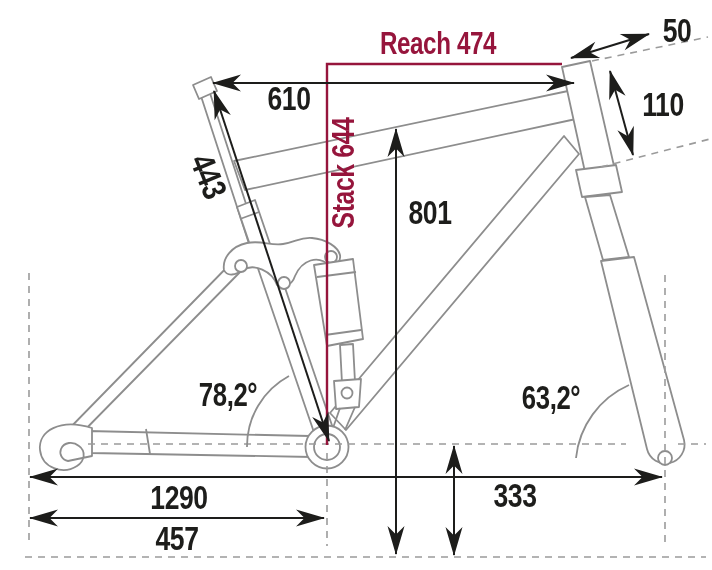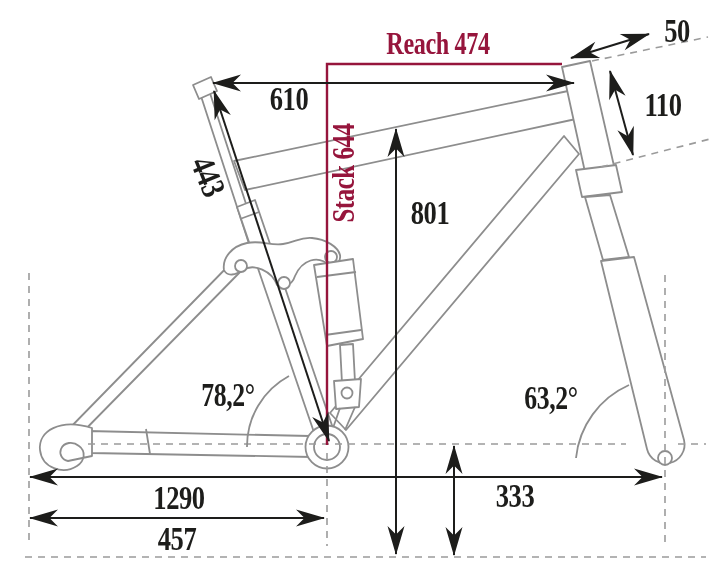--- a/index.html
+++ b/index.html
@@ -8,21 +8,21 @@
     --frame:#8d8d8d;
     --dash:#9b9b9b;
     --bg:#ffffff;
   }
   html,body{margin:0;padding:0;background:var(--bg);}
   #stage{
     position:relative;
     width:712px;height:570px;
     background:var(--bg);
     overflow:hidden;
-    font-family:Liberation Serif, serif;
+    font-family:Liberation Sans, sans-serif;
   }
   #stage svg{position:absolute;left:0;top:0;}
   .frame{stroke:var(--frame);stroke-width:1.8;fill:#fff;stroke-linejoin:round;}
   .frame-open{stroke:var(--frame);stroke-width:1.8;fill:none;stroke-linejoin:round;}
   .dashed{stroke:var(--dash);stroke-width:1.6;fill:none;stroke-dasharray:7 6;}
   .dim{stroke:var(--dim);stroke-width:2;fill:none;}
   .red-line{stroke:var(--accent);stroke-width:2.4;fill:none;}
   .arrowhead{fill:var(--dim);stroke:none;}
   .lbl{
     position:absolute;

